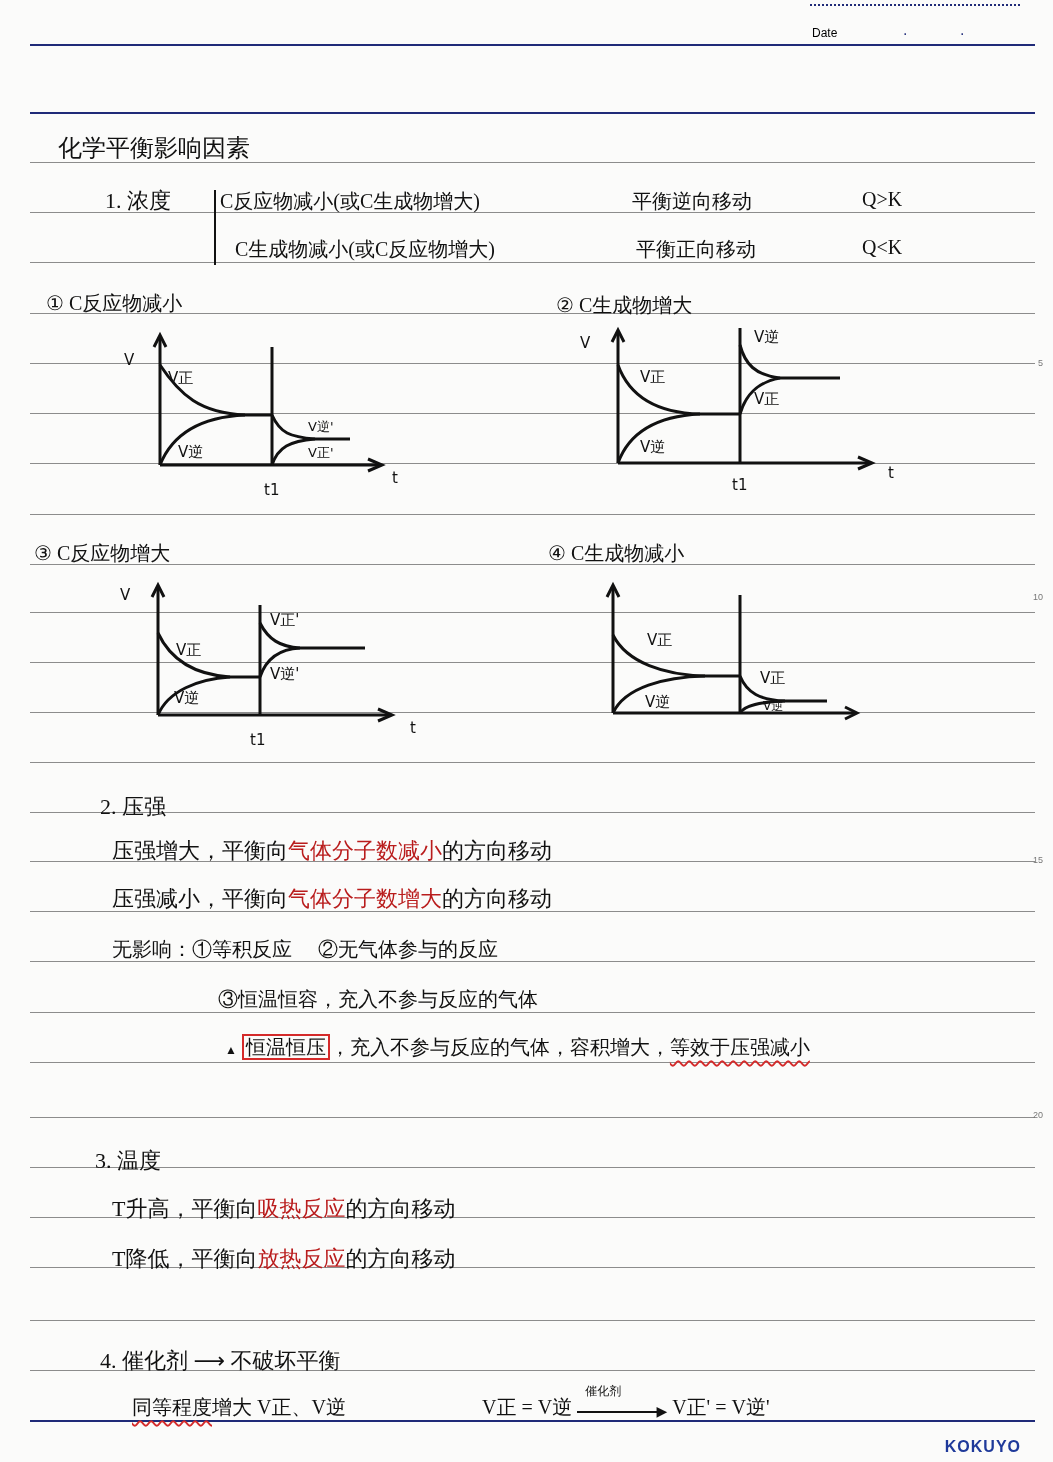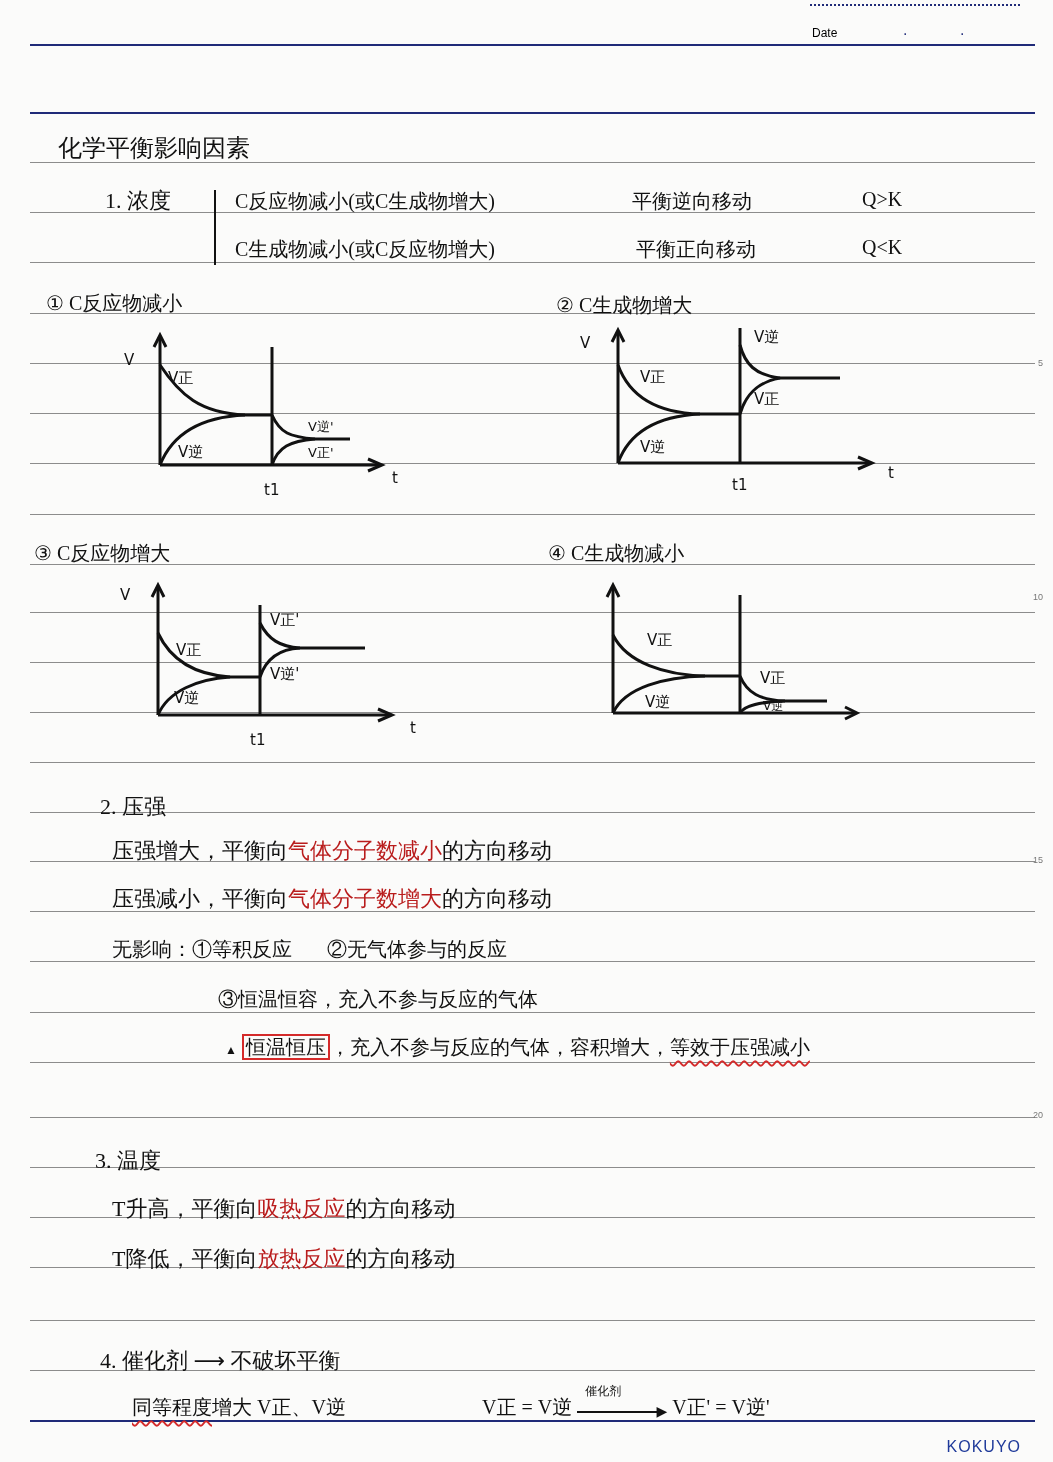--- a/index.html
+++ b/index.html
@@ -15,21 +15,21 @@
   .red{color:#b91c1c;}
   .title{font-size:24px;}
   .t22{font-size:22px;}
   .t20{font-size:20px;}
   .brace{position:absolute;left:214px;top:190px;width:10px;height:75px;border-left:2px solid #111;}
   .boxed{border:2px solid #d42a2a;padding:0 2px;}
   .wavy{text-decoration:underline wavy #d42a2a;text-underline-offset:6px;text-align:right;}
   .graph{position:absolute;}
   .graph svg{overflow:visible;}
   .glabel{font-family:"DejaVu Sans",sans-serif;font-size:15px;fill:#111;}
-  .kokuyo{position:absolute;right:32px;bottom:6px;font-size:16px;font-weight:normal;color:#1f3a9a;letter-spacing:1px;font-family:"Liberation Sans",sans-serif;}
+  .kokuyo{position:absolute;right:32px;bottom:6px;font-size:16px;font-weight:bold;color:#1f3a9a;letter-spacing:1px;font-family:"Liberation Sans",sans-serif;}
   .arrowline{display:inline-block;position:relative;width:90px;height:20px;vertical-align:middle;}
 </style>
 </head>
 <body>
 
 <div class="dotline"></div>
 <div class="date">Date</div>
 <div class="date-dot" style="left:903px">·</div>
 <div class="date-dot" style="left:960px">·</div>
 
@@ -64,21 +64,21 @@
 
 <div class="linenum" style="top:358px">5</div>
 <div class="linenum" style="top:592px">10</div>
 <div class="linenum" style="top:855px">15</div>
 <div class="linenum" style="top:1110px">20</div>
 
 <div class="hw title" style="left:58px;top:132px">化学平衡影响因素</div>
 
 <div class="hw t22" style="left:105px;top:186px">1. 浓度</div>
 <div class="brace"></div>
-<div class="hw t20" style="left:235px;top:188px">C反应物减小(或C生成物增大)</div>
+<div class="hw t20" style="left:220px;top:188px">C反应物减小(或C生成物增大)</div>
 <div class="hw t20" style="left:632px;top:188px">平衡逆向移动</div>
 <div class="hw t20" style="left:862px;top:188px">Q&gt;K</div>
 <div class="hw t20" style="left:235px;top:236px">C生成物减小(或C反应物增大)</div>
 <div class="hw t20" style="left:636px;top:236px">平衡正向移动</div>
 <div class="hw t20" style="left:862px;top:236px">Q&lt;K</div>
 
 <div class="hw t20" style="left:46px;top:290px">① C反应物减小</div>
 <div class="hw" style="left:556px;top:292px;font-size:20px">② C生成物增大</div>
 <div class="hw t20" style="left:34px;top:540px">③ C反应物增大</div>
 <div class="hw t20" style="left:548px;top:540px">④ C生成物减小</div>
@@ -181,21 +181,21 @@
 </div>
 
 <div class="hw t22" style="left:100px;top:792px">2. 压强</div>
 <div class="hw t22" style="left:112px;top:836px">
   <span>压强增大，平衡向</span><span class="red">气体分子数减小</span><span>的方向移动</span>
 </div>
 <div class="hw t22" style="left:112px;top:884px">
   <span>压强减小，平衡向</span><span class="red">气体分子数增大</span><span>的方向移动</span>
 </div>
 <div class="hw t20" style="left:112px;top:936px">
-  <span>无影响：</span><span>①等积反应</span><span style="margin-left:35px">②无气体参与的反应</span>
+  <span>无影响：</span><span>①等积反应</span><span style="margin-left:26px">②无气体参与的反应</span>
 </div>
 <div class="hw t20" style="left:218px;top:986px">③恒温恒容，充入不参与反应的气体</div>
 <div class="hw t20" style="left:225px;top:1034px">
   <span style="font-size:12px">▲</span>
   <span class="boxed">恒温恒压</span><span>，充入不参与反应的气体，容积增大，</span><span class="wavy">等效于压强减小</span>
 </div>
 
 <div class="hw t22" style="left:95px;top:1146px">3. 温度</div>
 <div class="hw t22" style="left:112px;top:1194px">
   <span>T升高，平衡向</span><span class="red">吸热反应</span><span>的方向移动</span>

